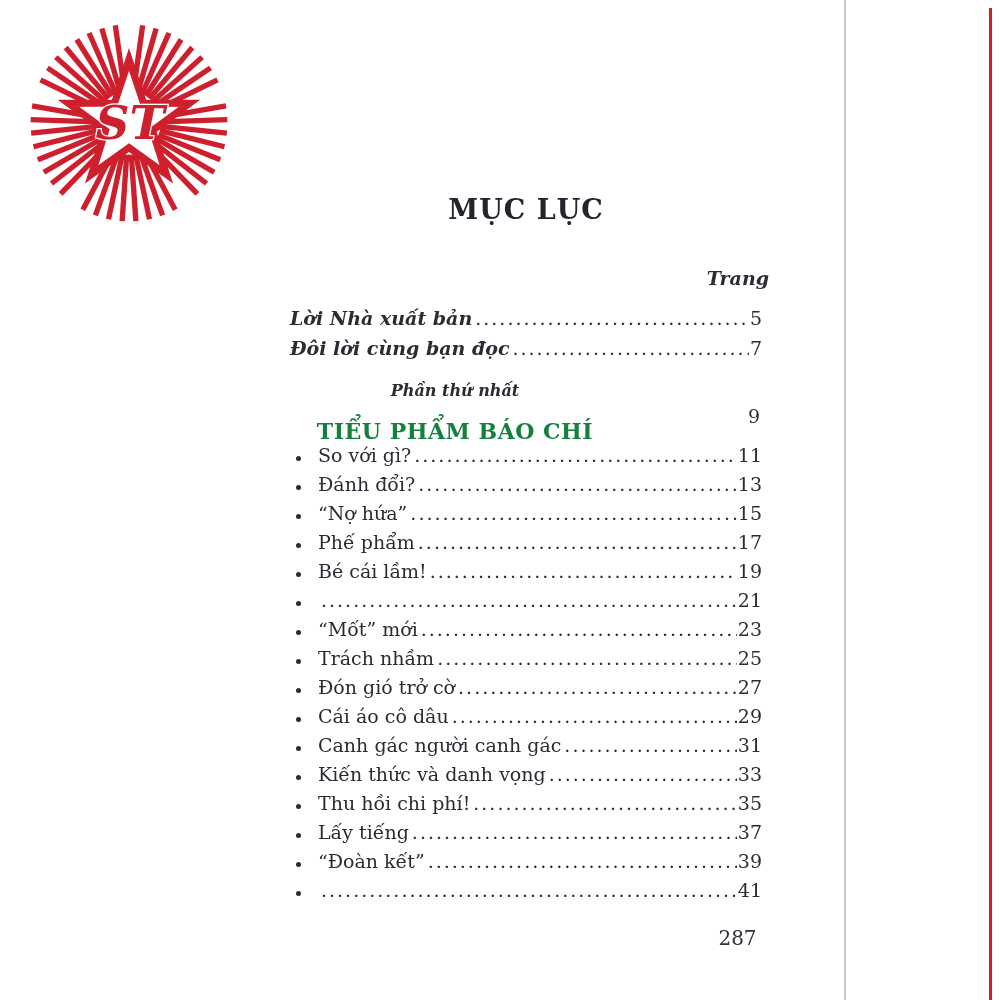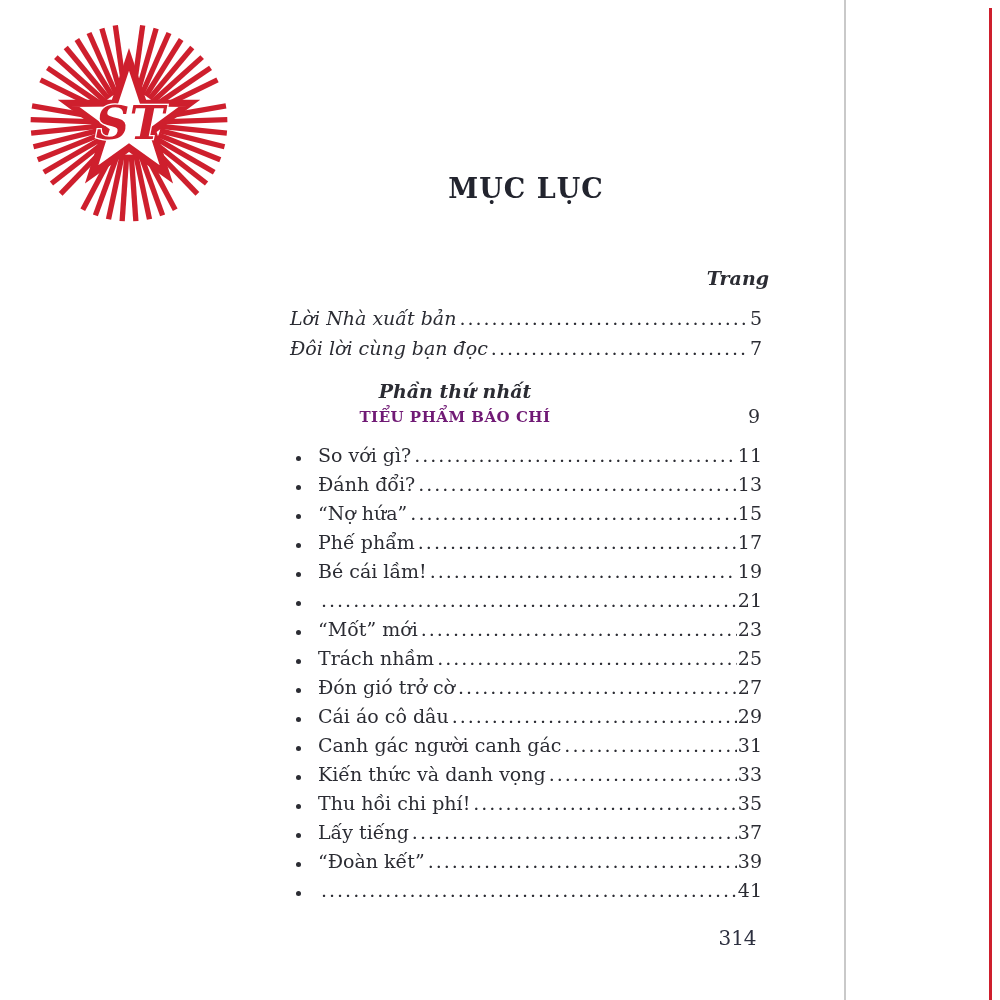--- a/index.html
+++ b/index.html
@@ -9,32 +9,32 @@
 
   
   .gray-line{position:absolute;left:844px;top:0;width:2px;height:1000px;background:#c9c9c9;}
   .red-line{position:absolute;left:989px;top:8px;width:3px;height:992px;background:#ce1f2d;}
 
   
   .logo{position:absolute;left:6px;top:2px;width:246px;height:246px;}
 
   
   .content{position:absolute;left:290px;top:0;width:472px;color:#2b2c33;}
-  .doc-title{position:absolute;top:174px;left:0;width:100%;text-align:center;
+  .doc-title{position:absolute;top:195px;left:0;width:100%;text-align:center;
              font-size:27px;font-weight:bold;letter-spacing:1px;color:#22242e;line-height:30px;}
   .trang{position:absolute;top:266px;left:7px;width:100%;text-align:right;
          font-style:italic;font-weight:600;font-size:19px;line-height:24px;}
   .front{position:absolute;top:306px;left:0;width:100%;}
   .front .row{height:30px;}
-  .front .t{font-style:italic;font-weight:400;}
+  .front .t{font-style:italic;font-weight:700;}
   .section{position:absolute;top:380px;left:0;width:100%;}
   .section .subtitle{width:330px;text-align:center;font-style:italic;font-weight:600;
-                     font-size:19px;line-height:22px;}
-  .section .sec-title{width:330px;text-align:center;font-weight:bold;font-size:15px;
-                      line-height:26px;margin-top:2px;color:#701a75;letter-spacing:.5px;}
+                     font-size:16px;line-height:22px;}
+  .section .sec-title{width:330px;text-align:center;font-weight:bold;font-size:22px;
+                      line-height:26px;margin-top:16px;color:#15803d;letter-spacing:.5px;}
   .section .sec-page{position:absolute;right:2px;top:25px;font-size:19px;}
   .list{position:absolute;top:443px;left:0;width:100%;}
   .list .row{height:29px;padding-left:6px;}
 
   .row{display:flex;align-items:baseline;font-size:19px;line-height:24px;}
   .bullet{flex:0 0 auto;width:5px;height:5px;border-radius:50%;background:#2b2c33;
           align-self:center;margin-right:17px;margin-top:2px;}
   .t{flex:0 0 auto;white-space:nowrap;}
   .dots{flex:1 1 auto;min-width:0;overflow:hidden;white-space:nowrap;
         letter-spacing:2px;margin-left:3px;margin-right:1px;}
@@ -189,14 +189,14 @@
     <span class="p">39</span>
   </div>
         <div class="row">
     <span class="bullet"></span>
     <span class="dots">................................................................................................................................................................</span>
     <span class="p">41</span>
   </div>
       </div>
   </div>
 
-  <div class="footer-page">314</div>
+  <div class="footer-page">287</div>
 </div>
 
 </body></html>

